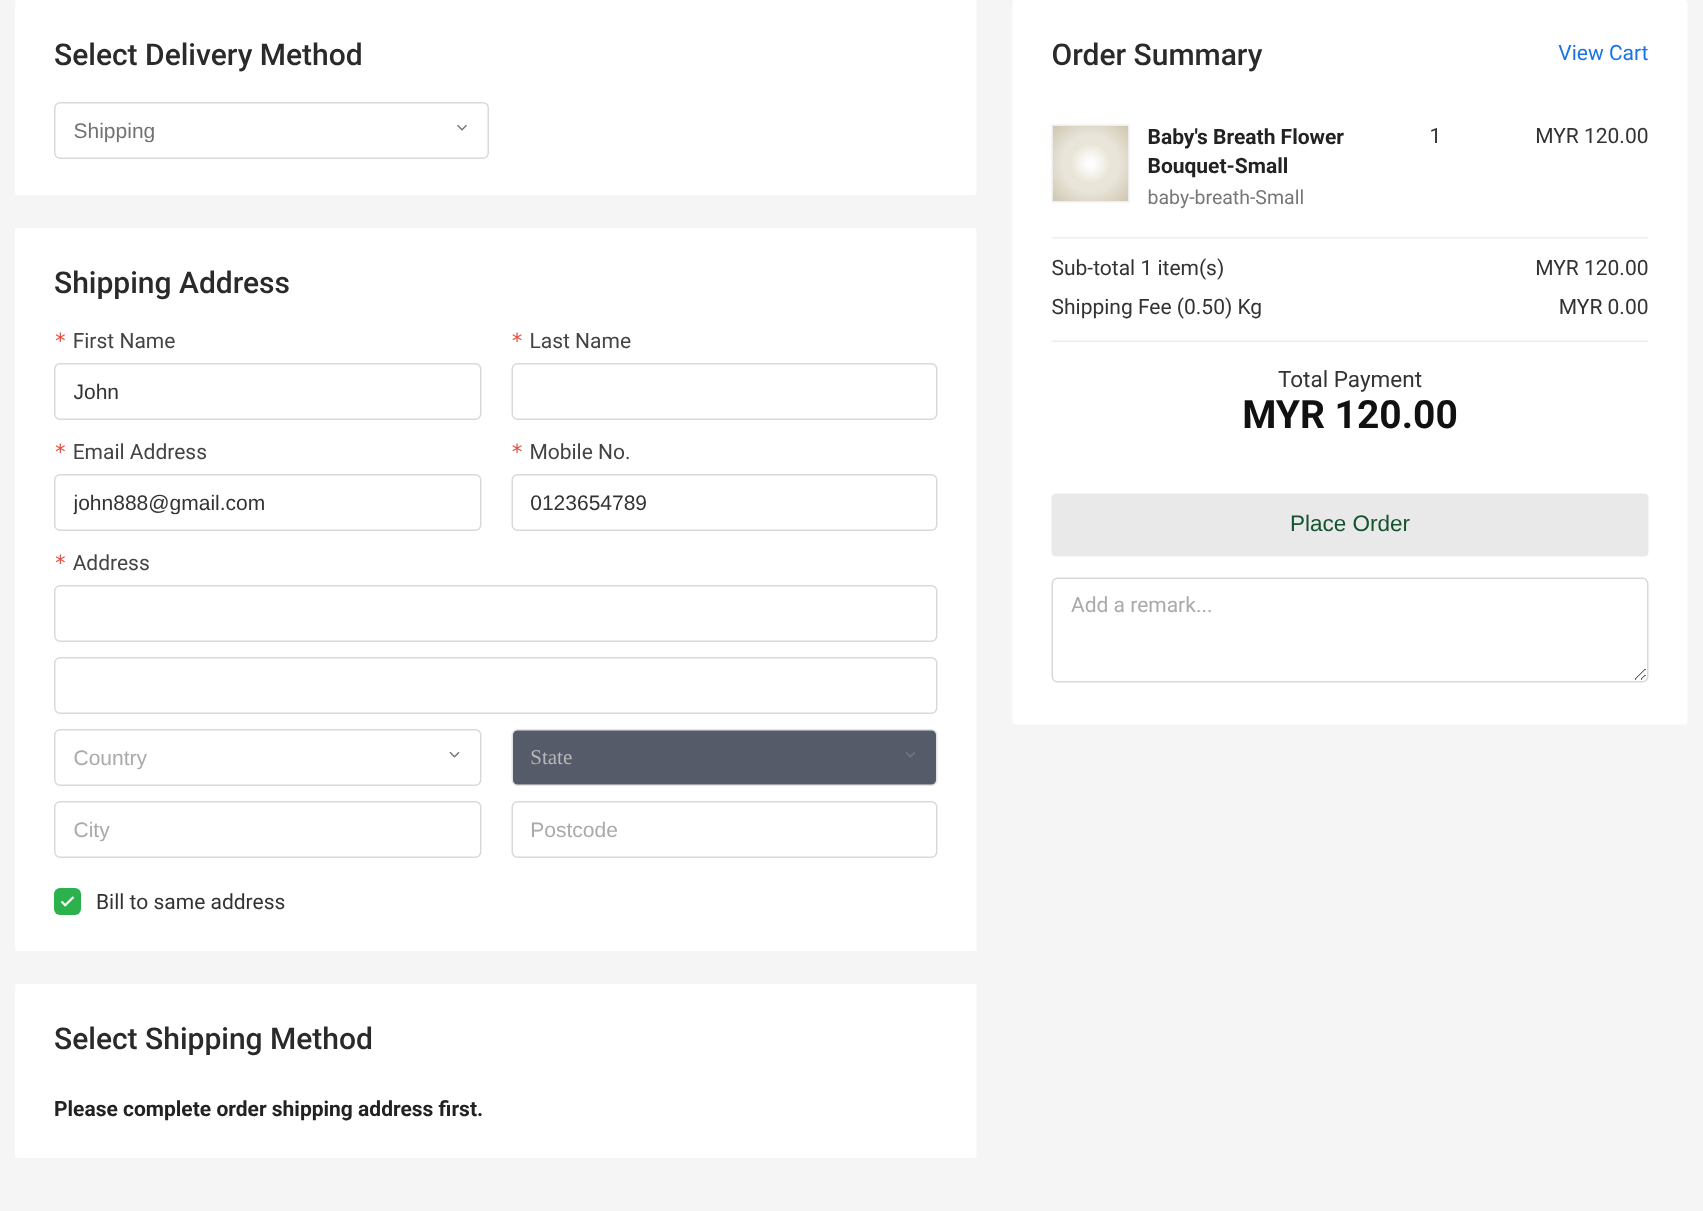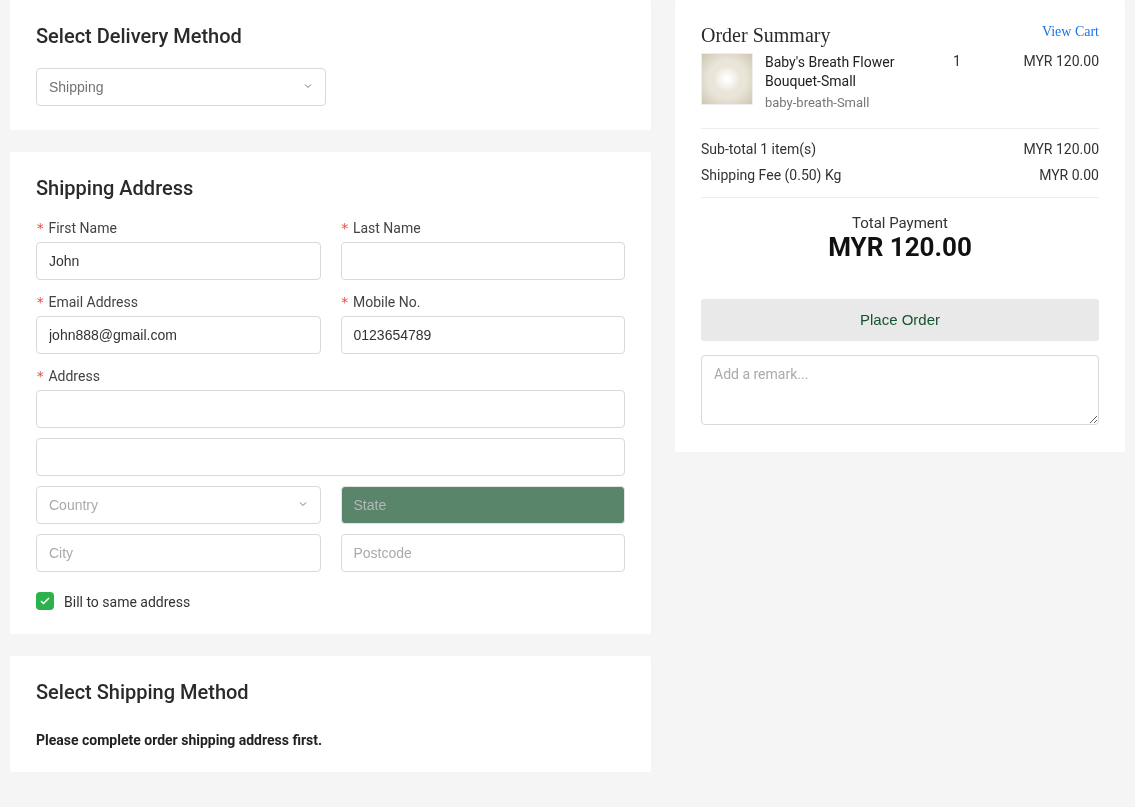--- a/index.html
+++ b/index.html
@@ -36,21 +36,21 @@
     height: 38px;
     border: 1px solid #d9d9d9;
     border-radius: 4px;
     padding: 0 12px;
     font-size: 14px;
     background: #fff;
     color: #333;
     outline: none;
   }
   .select { appearance: none; -webkit-appearance: none; -moz-appearance: none; padding-right: 32px; cursor: pointer; }
-  .select.disabled { background: #14532d; color: #999; }
+  .select.disabled { background: #0f172a; color: #999; font-family: Liberation Serif, serif; }
   .select-caret {
     position: absolute;
     right: 12px;
     top: 50%;
     transform: translateY(-50%);
     pointer-events: none;
     color: #777;
   }
   .row { display: flex; gap: 20px; margin-bottom: 14px; }
   .col { flex: 1; }
@@ -66,35 +66,35 @@
   .cb {
     width: 18px; height: 18px; border-radius: 4px;
     background: #2bb24c; display: inline-flex;
     align-items: center; justify-content: center;
     color: #fff; cursor: pointer;
   }
   .cb svg { width: 12px; height: 12px; }
   .bold-msg { font-weight: 700; font-size: 14px; color: #222; margin-top: 28px; }
 
   
-  .summary-header { display: flex; justify-content: space-between; align-items: flex-start; margin-bottom: 6px; font-family: Liberation Serif, serif; }
+  .summary-header { display: flex; justify-content: space-between; align-items: center; margin-bottom: 35px; }
   .summary-title { font-size: 20px; font-weight: 500; color: #2a2a2a; }
   .view-cart { color: #1a73e8; font-size: 14px; text-decoration: none; cursor: pointer; }
   .item-row { display: flex; gap: 12px; padding-bottom: 18px; }
   .thumb {
     width: 52px; height: 52px; border: 1px solid #eee;
     background: radial-gradient(circle at 50% 50%, #f6f4ee 0%, #e8e4d8 55%, #cfc6b0 100%);
     position: relative; overflow: hidden;
   }
   .thumb::after {
     content: ""; position: absolute; inset: 6px;
     background: radial-gradient(circle, rgba(255,255,255,0.9) 8%, rgba(230,226,210,0.6) 50%, transparent 70%);
   }
   .item-info { flex: 1; }
-  .item-name { font-weight: 400; font-size: 14px; line-height: 1.35; color: #222; }
+  .item-name { font-weight: 700; font-size: 14px; line-height: 1.35; color: #222; }
   .item-sku { font-size: 13px; color: #777; margin-top: 4px; }
   .item-qty { width: 40px; text-align: center; font-size: 14px; }
   .item-price { width: 110px; text-align: right; font-size: 14px; }
   hr.div { border: none; border-top: 1px solid #eee; margin: 0; }
   .sum-line { display: flex; justify-content: space-between; padding: 12px 0 4px; font-size: 14px; }
   .sum-line + .sum-line { padding-top: 6px; padding-bottom: 14px; }
   .total-line { display: flex; justify-content: space-between; align-items: center; padding: 16px 0 20px; flex-direction: column; }
   .total-label { font-size: 15px; }
   .total-amount { font-size: 26px; font-weight: 700; color: #111; }
   .place-order-btn {

